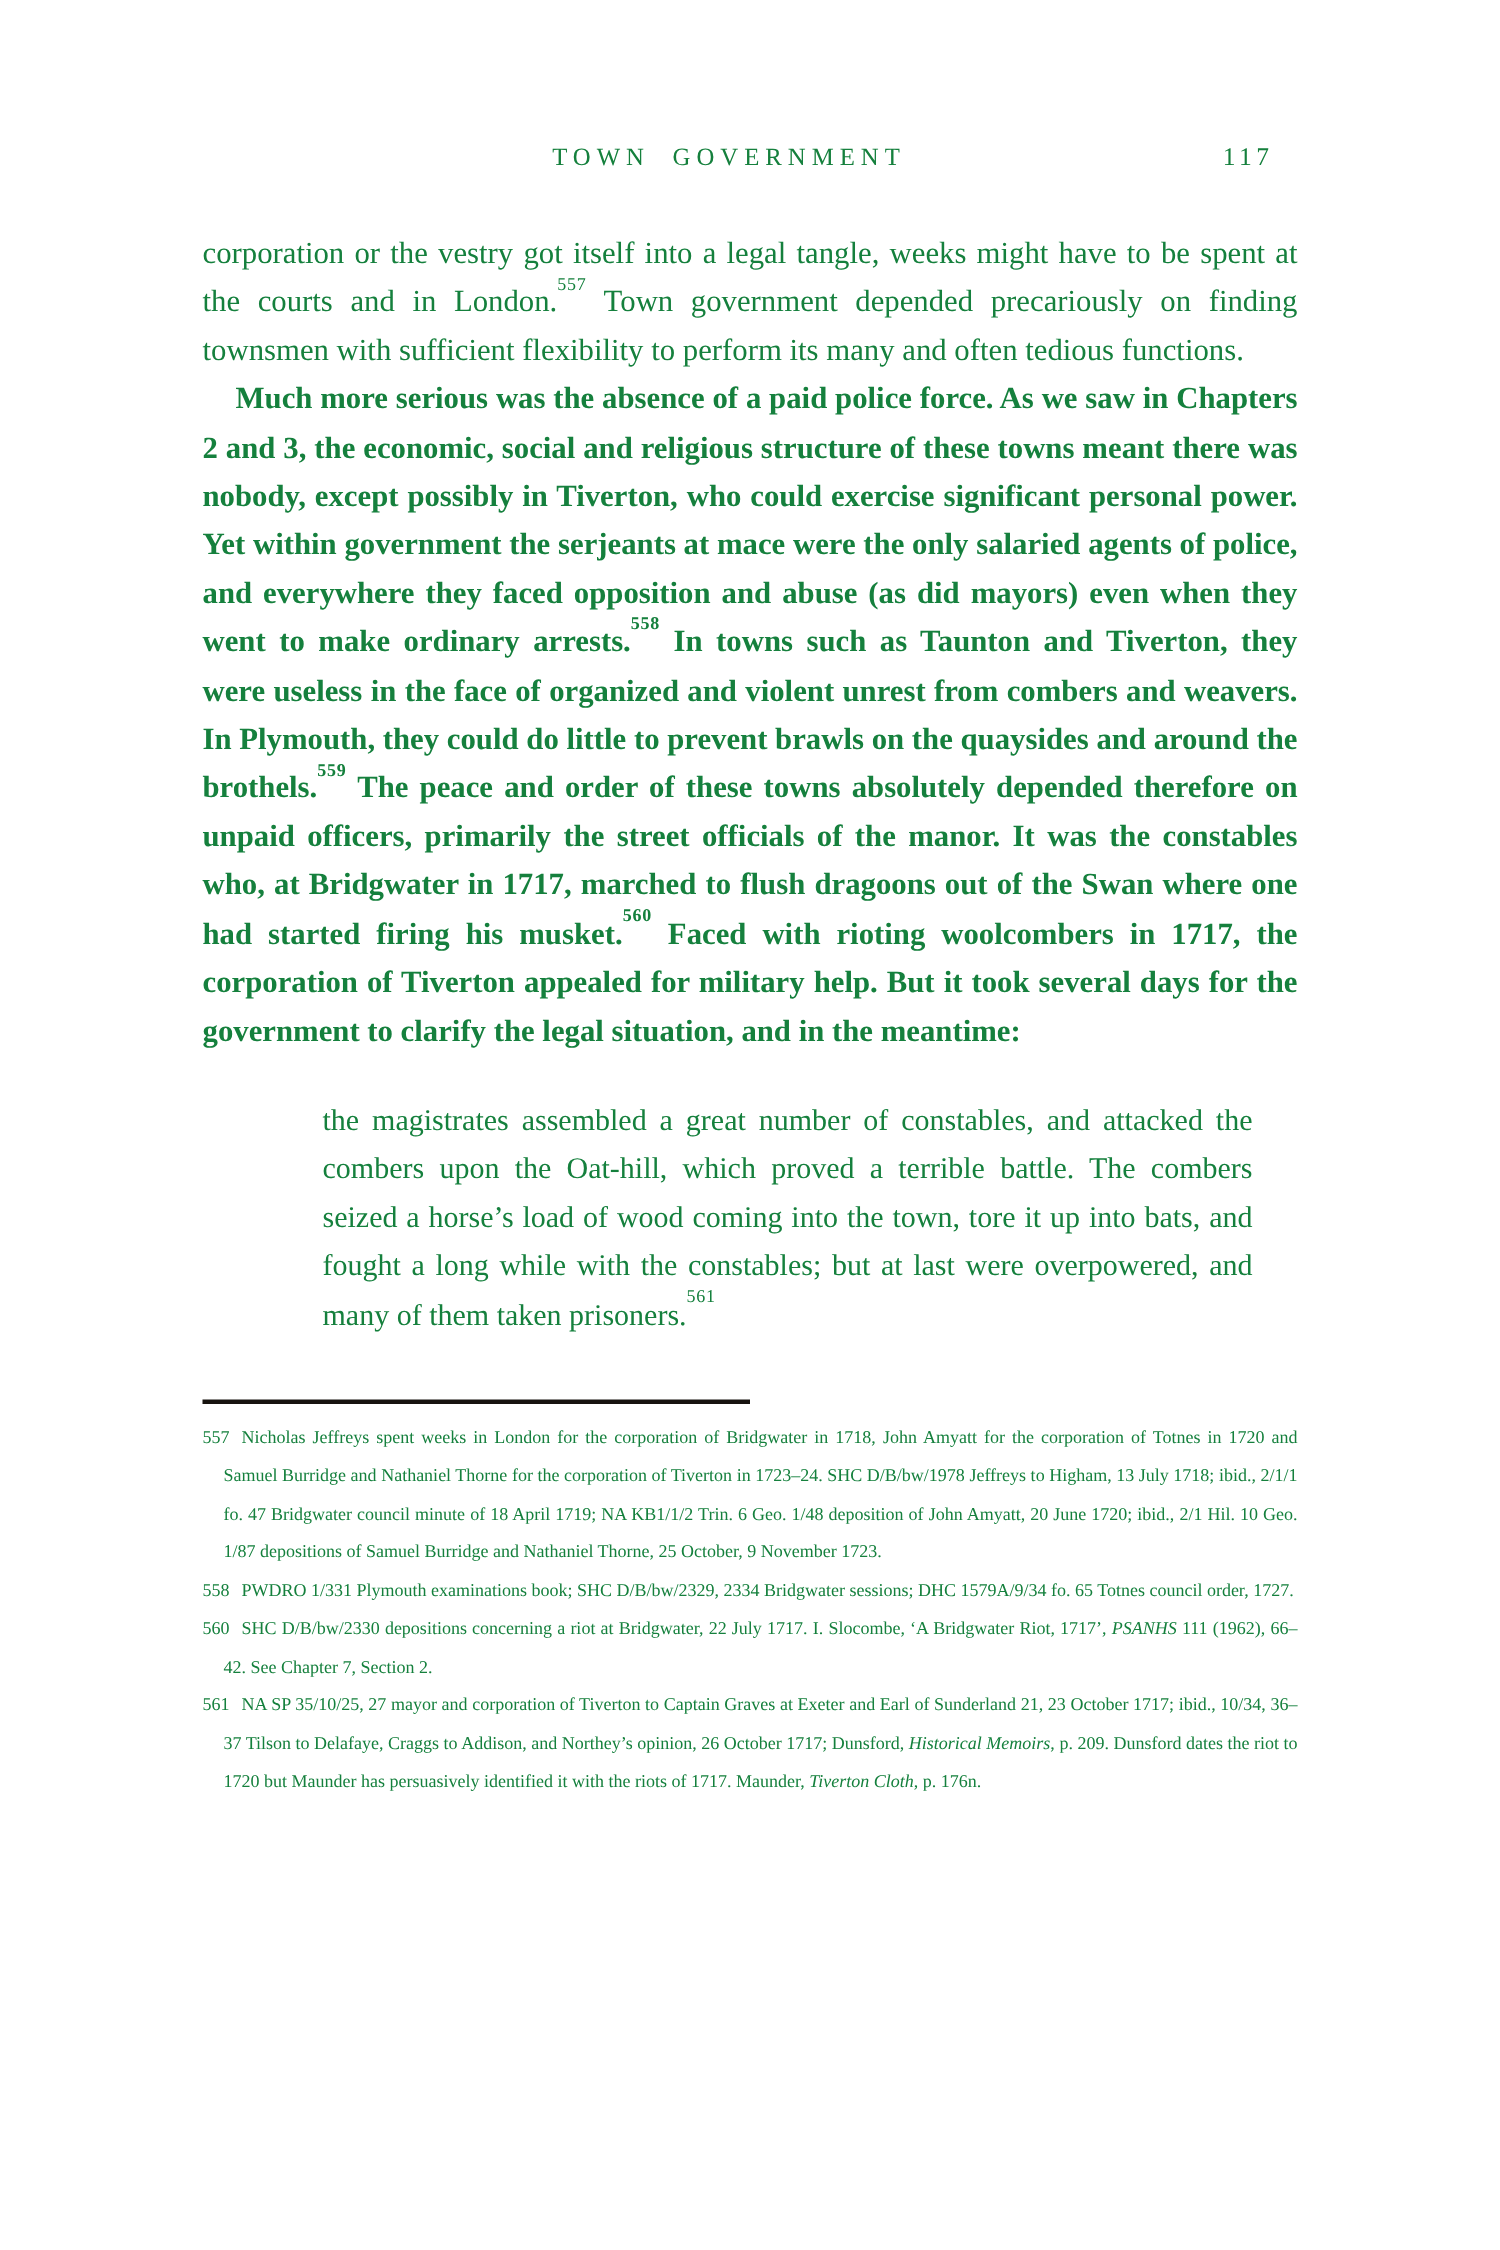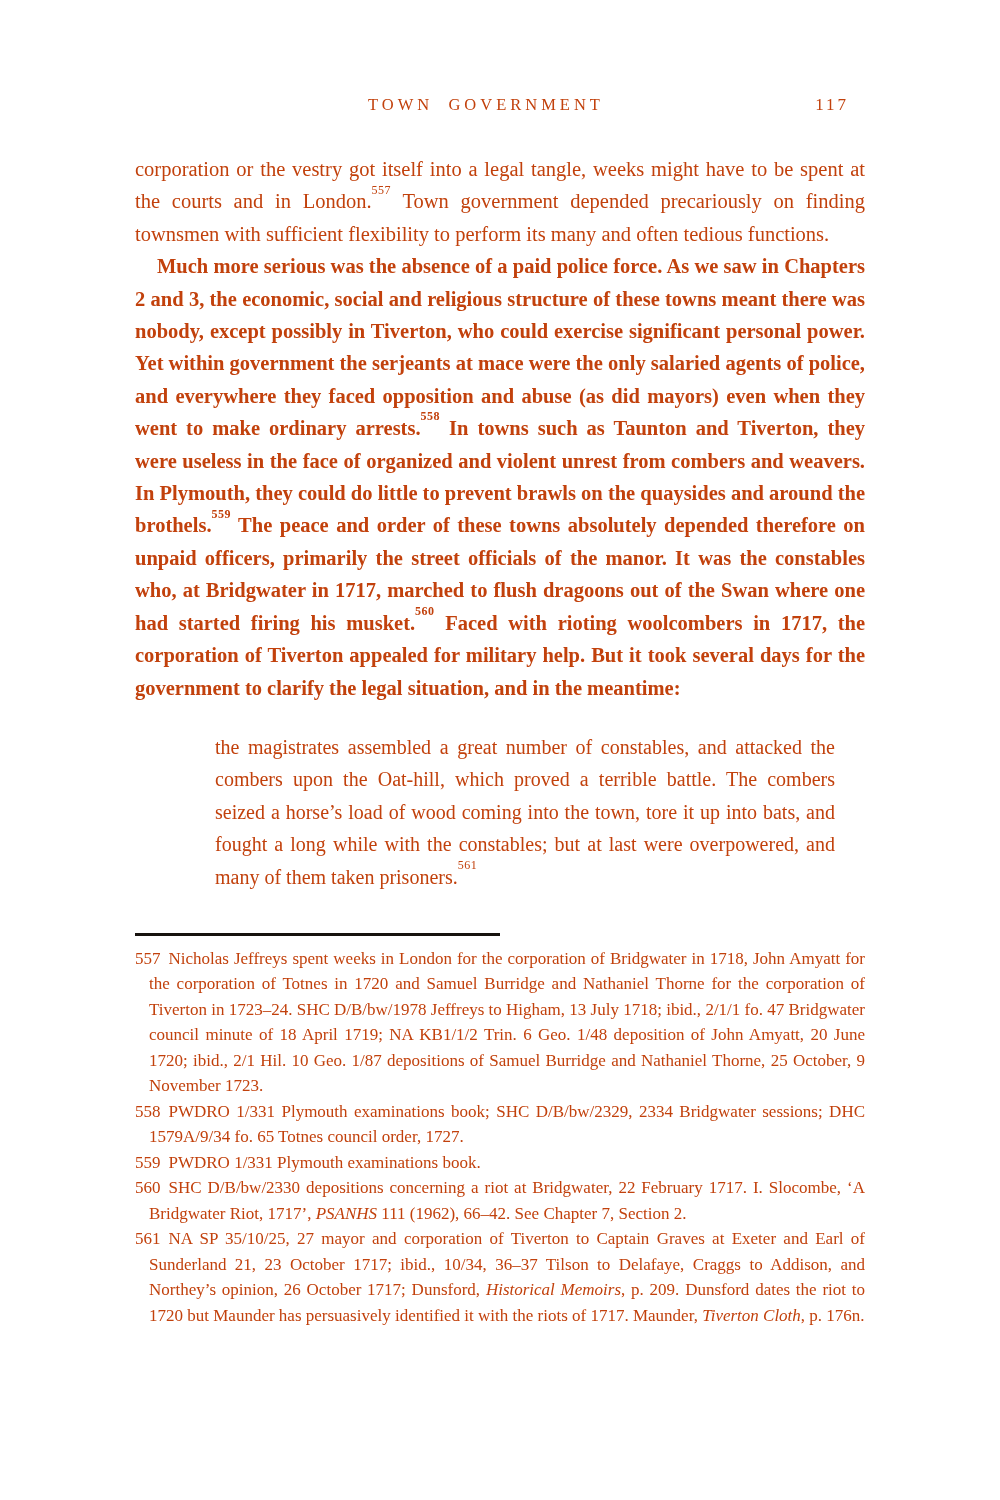--- a/index.html
+++ b/index.html
@@ -6,21 +6,21 @@
     margin: 0;
     padding: 0;
     background: #ffffff;
   }
   .page {
     position: relative;
     width: 1000px;
     height: 1500px;
     margin: 0 auto;
     background: #ffffff;
-    color: #c2410c;
+    color: #15803d;
     font-family: "Liberation Serif", serif;
     box-sizing: border-box;
     padding: 95px 135px 0 135px;
     overflow: hidden;
   }
   
   .page-header {
     position: relative;
     height: 22px;
   }
@@ -74,21 +74,21 @@
     width: 365px;
     height: 0;
     border-top: 3px solid #17130f;
     margin: 40px 0 0 0;
   }
   .footnotes {
     margin-top: 10px;
   }
   p.footnote {
     margin: 0;
-    font-size: 17px;
+    font-size: 12px;
     line-height: 25.5px;
     text-align: justify;
     padding-left: 14px;
     text-indent: -14px;
   }
   .fn-num {
     padding-right: 8px;
   }
   .it {
     font-style: italic;
@@ -116,21 +116,20 @@
   </main>
 
   <div class="footnote-rule"></div>
 
   <section class="footnotes">
 
     <p class="footnote"><span class="fn-num">557</span><span>Nicholas Jeffreys spent weeks in London for the corporation of Bridgwater in 1718, John Amyatt for the corporation of Totnes in 1720 and Samuel Burridge and Nathaniel Thorne for the corporation of Tiverton in 1723–24. SHC D/B/bw/1978 Jeffreys to Higham, 13 July 1718; ibid., 2/1/1 fo. 47 Bridgwater council minute of 18 April 1719; NA KB1/1/2 Trin. 6 Geo. 1/48 deposition of John Amyatt, 20 June 1720; ibid., 2/1 Hil. 10 Geo. 1/87 depositions of Samuel Burridge and Nathaniel Thorne, 25 October, 9 November 1723.</span></p>
 
     <p class="footnote"><span class="fn-num">558</span><span>PWDRO 1/331 Plymouth examinations book; SHC D/B/bw/2329, 2334 Bridgwater sessions; DHC 1579A/9/34 fo. 65 Totnes council order, 1727.</span></p>
 
-    <p class="footnote"><span class="fn-num">559</span><span>PWDRO 1/331 Plymouth examinations book.</span></p>
 
-    <p class="footnote"><span class="fn-num">560</span><span>SHC D/B/bw/2330 depositions concerning a riot at Bridgwater, 22 February 1717. I. Slocombe, ‘A Bridgwater Riot, 1717’, </span><span class="it">PSANHS</span><span> 111 (1962), 66–42. See Chapter 7, Section 2.</span></p>
+    <p class="footnote"><span class="fn-num">560</span><span>SHC D/B/bw/2330 depositions concerning a riot at Bridgwater, 22 July 1717. I. Slocombe, ‘A Bridgwater Riot, 1717’, </span><span class="it">PSANHS</span><span> 111 (1962), 66–42. See Chapter 7, Section 2.</span></p>
 
     <p class="footnote"><span class="fn-num">561</span><span>NA SP 35/10/25, 27 mayor and corporation of Tiverton to Captain Graves at Exeter and Earl of Sunderland 21, 23 October 1717; ibid., 10/34, 36–37 Tilson to Delafaye, Craggs to Addison, and Northey’s opinion, 26 October 1717; Dunsford, </span><span class="it">Historical Memoirs</span><span>, p. 209. Dunsford dates the riot to 1720 but Maunder has persuasively identified it with the riots of 1717. Maunder, </span><span class="it">Tiverton Cloth</span><span>, p. 176n.</span></p>
 
   </section>
 
 </div>
 
 </body></html>

